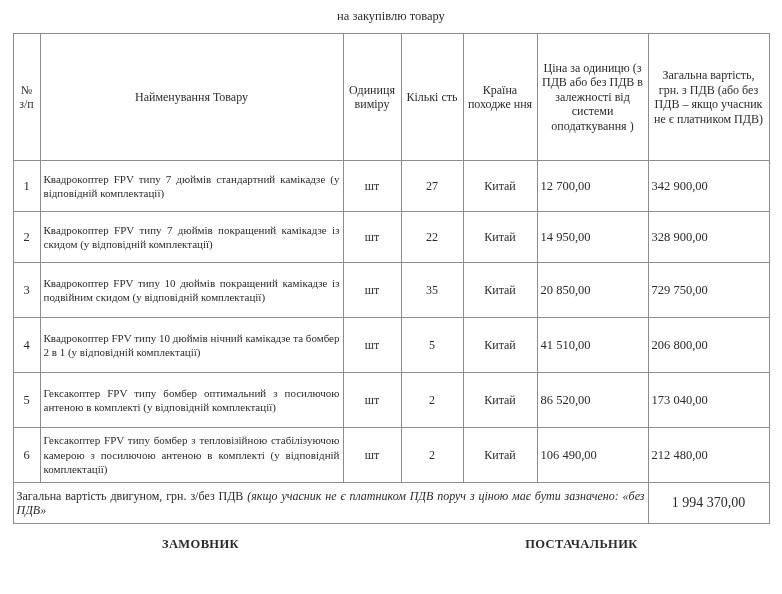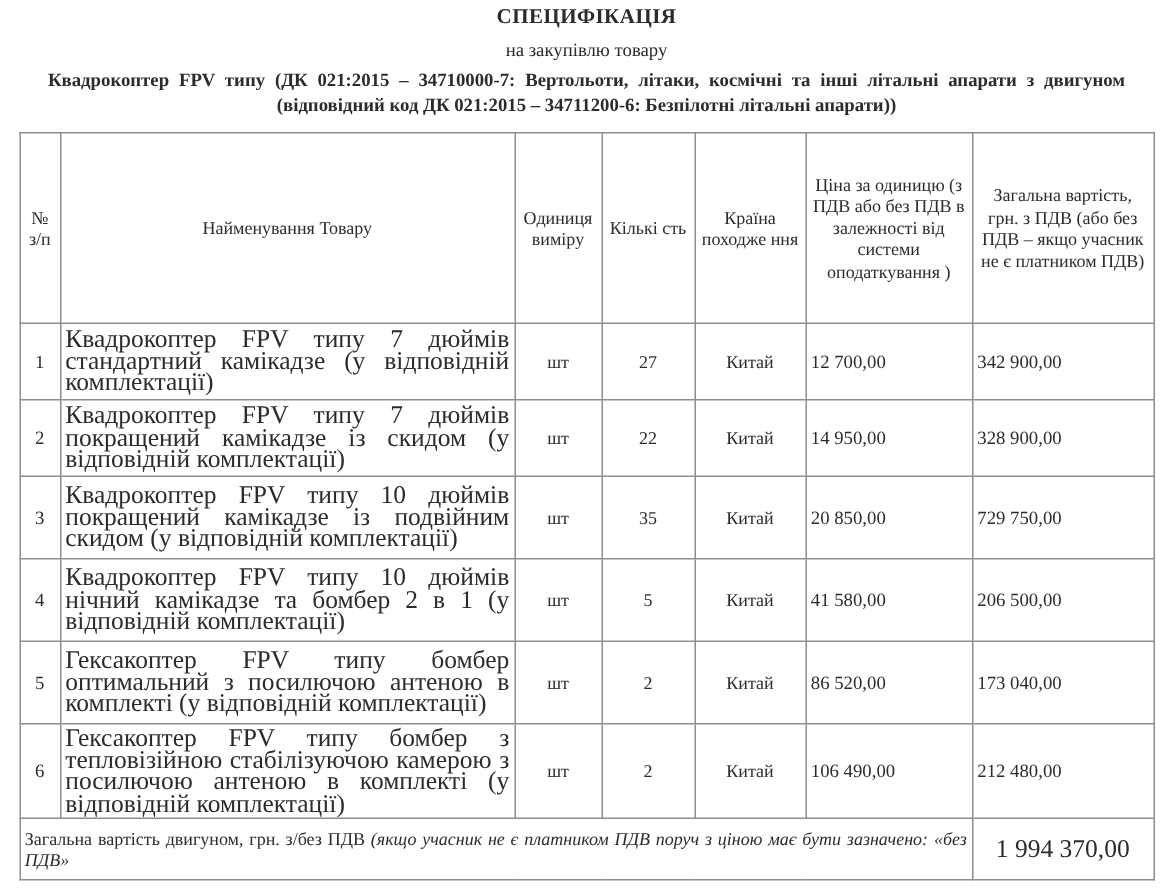--- a/index.html
+++ b/index.html
@@ -85,21 +85,21 @@
 
   td.c-num {
     text-align: center;
     font-size: 12.5px;
   }
   td.c-name {
     text-align: justify;
     text-align-last: left;
     padding-left: 7px;
     padding-right: 6px;
-    font-size: 17px;
+    font-size: 11px;
     line-height: 15px;
   }
   td.c-unit,
   td.c-qty,
   td.c-country {
     text-align: center;
     font-size: 12px;
   }
   td.c-price,
   td.c-total {
@@ -115,21 +115,21 @@
     font-size: 12px;
     line-height: 15.5px;
     padding: 3px 6px 3px 7px;
     height: 36px;
   }
   td.c-grand-label .ital {
     font-style: italic;
   }
   td.c-grand-value {
     text-align: center;
-    font-size: 17px;
+    font-size: 14px;
   }
 
   
   .signatures {
     display: flex;
     margin-top: 12px;
     padding: 0 10px;
   }
   .sig-col {
     flex: 1 1 50%;
@@ -141,23 +141,21 @@
     letter-spacing: 0.4px;
     line-height: 16px;
   }
 </style>
 </head>
 <body>
 
 <div class="page">
 
   <div class="doc-head">
-    <div class="doc-title">СПЕЦИФІКАЦІЯ</div>
     <div class="doc-subtitle">на закупівлю товару</div>
-    <div class="doc-object">Квадрокоптер FPV типу (ДК 021:2015 – 34710000-7: Вертольоти, літаки, космічні та інші літальні апарати з двигуном (відповідний код ДК 021:2015 – 34711200-6: Безпілотні літальні апарати))</div>
   </div>
 
   <div class="spec-table-wrap">
     <table class="spec">
       <colgroup>
         <col class="col-num">
         <col class="col-name">
         <col class="col-unit">
         <col class="col-qty">
         <col class="col-country">
@@ -202,22 +200,22 @@
             <td class="c-country">Китай</td>
             <td class="c-price">20 850,00</td>
             <td class="c-total">729 750,00</td>
           </tr>
           <tr class="data-row tall">
             <td class="c-num">4</td>
             <td class="c-name">Квадрокоптер FPV типу 10 дюймів нічний камікадзе та бомбер 2 в 1 (у відповідній комплектації)</td>
             <td class="c-unit">шт</td>
             <td class="c-qty">5</td>
             <td class="c-country">Китай</td>
-            <td class="c-price">41 580,00</td>
-            <td class="c-total">206 500,00</td>
+            <td class="c-price">41 510,00</td>
+            <td class="c-total">206 800,00</td>
           </tr>
           <tr class="data-row tall">
             <td class="c-num">5</td>
             <td class="c-name">Гексакоптер FPV типу бомбер оптимальний з посилючою антеною в комплекті (у відповідній комплектації)</td>
             <td class="c-unit">шт</td>
             <td class="c-qty">2</td>
             <td class="c-country">Китай</td>
             <td class="c-price">86 520,00</td>
             <td class="c-total">173 040,00</td>
           </tr>

